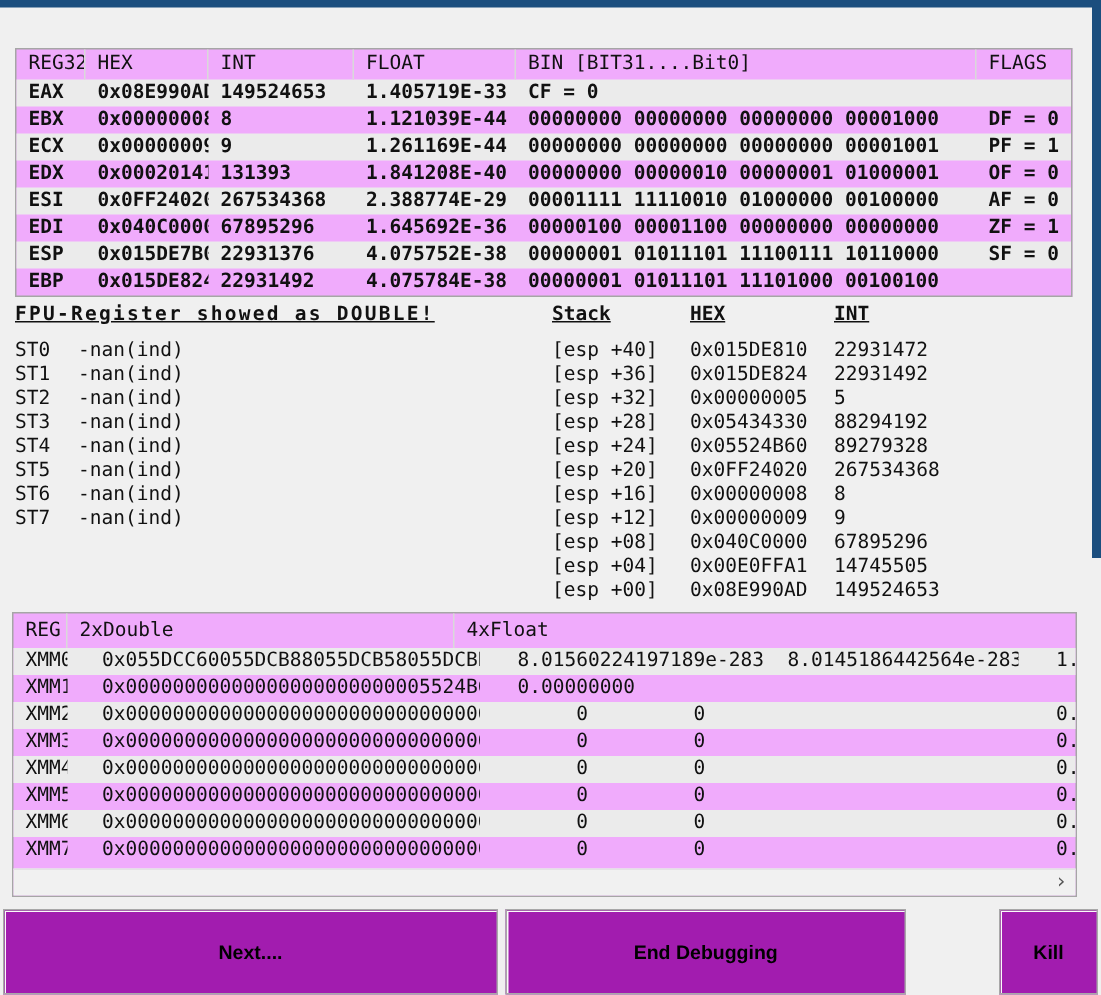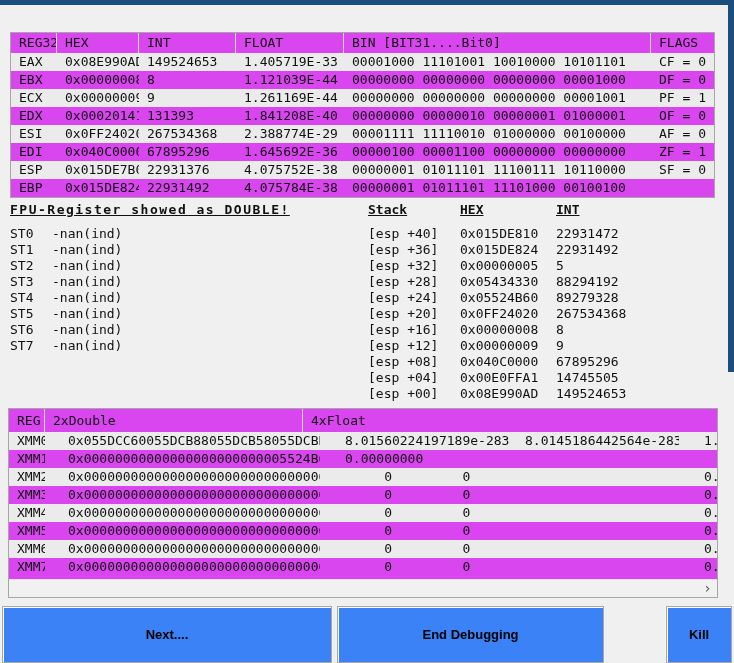--- a/index.html
+++ b/index.html
@@ -16,29 +16,29 @@
   .titlebar{
     position:absolute;left:0;top:5px;width:727px;height:27px;
     display:flex;align-items:center;
     font-family:"Liberation Sans",sans-serif;font-size:13px;color:#8a8a8a;
     background:#f0f0f0;
     margin-top:32px;
   }
   .titlebar .t1{margin-left:10px;}
   .titlebar .t2{margin-left:28px;}
   
-  .box{position:absolute;background:#d946ef;border:1px solid #a6a6a6;font-size:13px;}
+  .box{position:absolute;background:#f0abfc;border:1px solid #a6a6a6;font-size:13px;}
   
   .reg-table{left:10px;top:32px;width:703px;height:164px;}
   .reg-grid{display:grid;grid-template-columns:46px 82px 97px 108px 307px auto;}
   .reg-head{height:20px;line-height:20px;}
   .reg-head span{padding-left:8px;border-right:1px solid #d9d9d9;white-space:nowrap;overflow:hidden;}
   .reg-head span:last-child{border-right:none;}
   .reg-row{height:18px;line-height:18px;}
-  .reg-row span{padding-left:8px;white-space:pre;overflow:hidden;}
+  .reg-row span{padding-left:8px;white-space:pre;overflow:hidden;font-weight:bold;}
   .reg-body .reg-row:nth-child(odd){background:#ebebeb;}
   
   .fpu{position:absolute;left:10px;top:201px;font-size:13px;}
   .fpu-title{font-weight:bold;text-decoration:underline;letter-spacing:1.5px;height:18px;line-height:18px;margin-bottom:7px;white-space:nowrap;}
   .fpu-row{height:16px;line-height:16px;white-space:nowrap;}
   .fpu-reg{display:inline-block;width:42px;}
   
   .stack{position:absolute;left:368px;top:201px;font-size:13px;}
   .stack-head{display:grid;grid-template-columns:92px 96px auto;height:18px;line-height:18px;margin-bottom:7px;}
   .stack-head span{font-weight:bold;text-decoration:underline;}
@@ -63,21 +63,21 @@
     background:#f1f1f1;border-top:1px solid #e3e3e3;
   }
   .scroll-btn-right{
     position:absolute;right:0;top:0;width:19px;height:16px;
     display:flex;align-items:center;justify-content:center;
     color:#555;font-size:14px;font-family:"DejaVu Sans",sans-serif;cursor:default;
   }
   
   .btn{
     position:absolute;top:606px;height:57px;
-    background:#3b82f6;border:1px solid #a8a8a8;
+    background:#a21caf;border:1px solid #a8a8a8;
     box-shadow:inset 1px 1px 0 #fafafa;
     display:flex;align-items:center;justify-content:center;
     font-family:"Liberation Sans",sans-serif;font-weight:bold;font-size:13px;color:#000;
     box-sizing:border-box;
   }
   .btn-next{left:2px;width:330px;}
   .btn-end{left:337px;width:267px;}
   .btn-kill{left:666px;width:66px;}
 </style>
 </head>
@@ -99,21 +99,20 @@
     <span>FLOAT</span>
     <span>BIN [BIT31....Bit0]</span>
     <span>FLAGS</span>
   </div>
   <div class="reg-body">
     <div class="reg-grid reg-row">
       <span>EAX</span>
       <span>0x08E990AD</span>
       <span>149524653</span>
       <span>1.405719E-33</span>
-      <span>00001000 11101001 10010000 10101101</span>
       <span>CF = 0</span>
     </div>
     <div class="reg-grid reg-row">
       <span>EBX</span>
       <span>0x00000008</span>
       <span>8</span>
       <span>1.121039E-44</span>
       <span>00000000 00000000 00000000 00001000</span>
       <span>DF = 0</span>
     </div>

